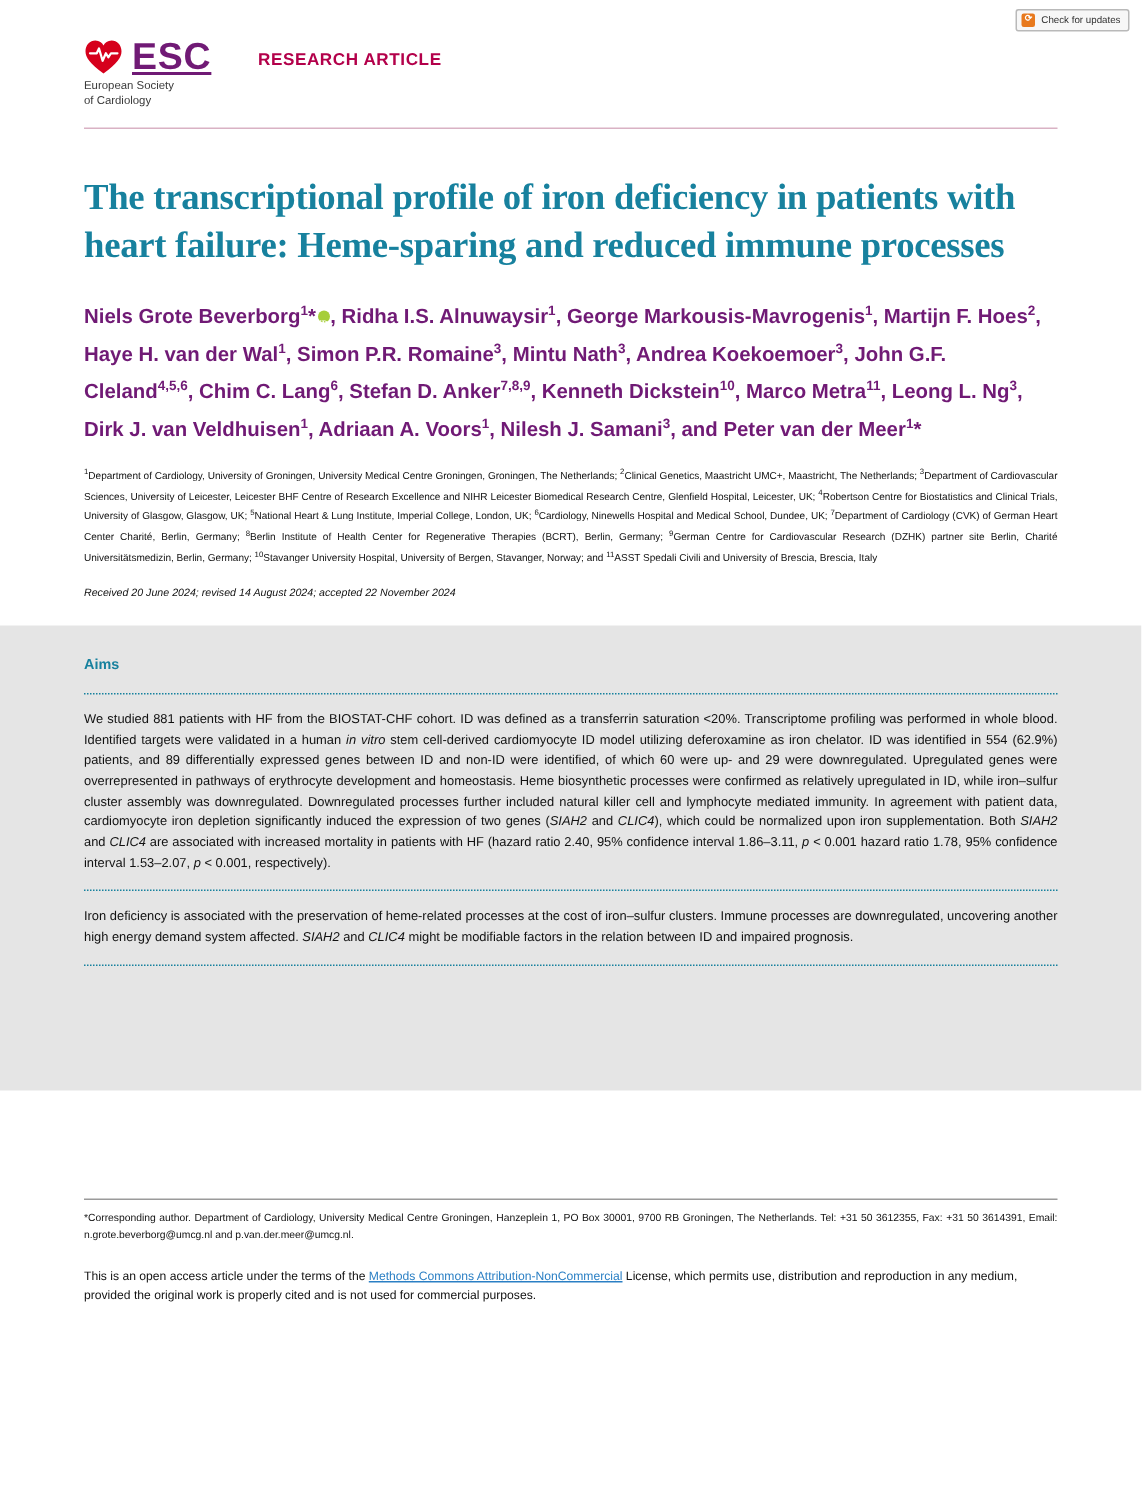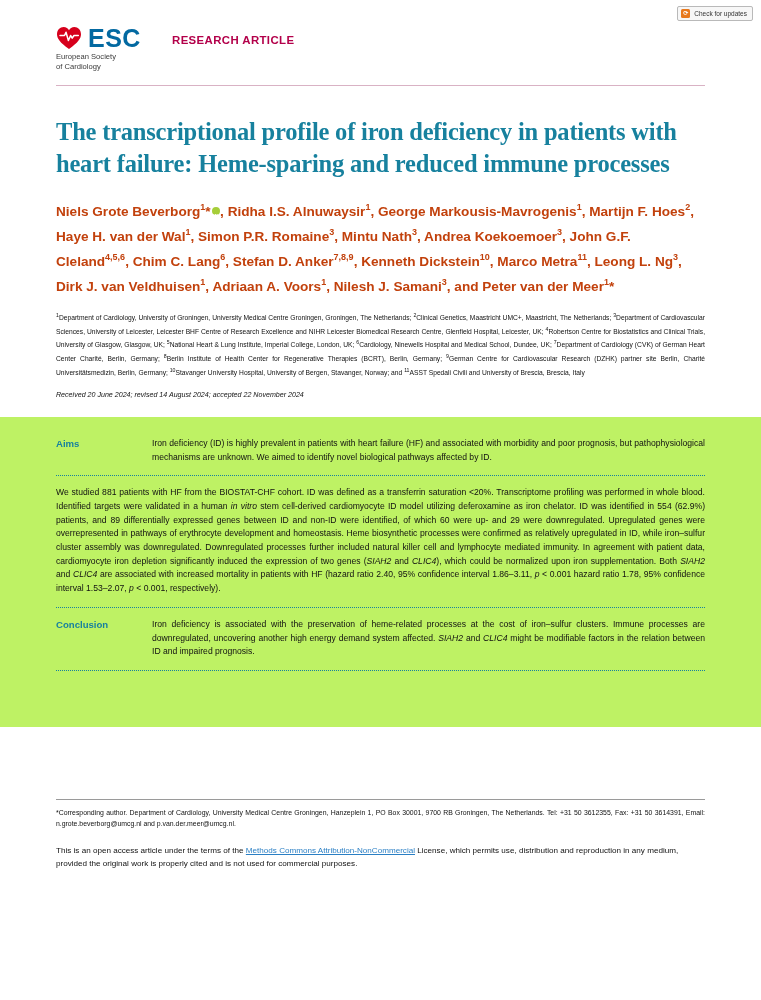--- a/index.html
+++ b/index.html
@@ -52,22 +52,23 @@
   .heart {
     position: relative;
     width: 26px; height: 24px;
   }
   .heart svg { display: block; }
   .esc-word {
     font-family: "Liberation Sans", sans-serif;
     font-weight: bold;
     font-size: 25px;
     letter-spacing: 0.5px;
-    color: #0369a1;
+    color: #701a75;
     line-height: 24px;
+    text-decoration: underline;
   }
   .esc-sub {
     margin-top: 2px;
     font-size: 7.6px;
     line-height: 9.6px;
     color: #3a3a3a;
   }
   .journal-block {
     margin-left: 14px;
     padding-top: 8px;
@@ -101,21 +102,21 @@
     letter-spacing: -0.2px;
     font-family: Liberation Serif, serif;
   }
 
   
   .authors {
     margin-top: 10px;
     font-size: 13.6px;
     line-height: 21.5px;
     font-weight: bold;
-    color: #c2410c;
+    color: #701a75;
   }
   .authors sup { font-size: 9px; font-weight: bold; }
   .orcid {
     display: inline-block;
     width: 8.5px; height: 8.5px;
     border-radius: 50%;
     background: #a6ce39;
     position: relative;
     top: 0px;
     margin-left: 1px;
@@ -142,21 +143,21 @@
   .history {
     margin-top: 12px;
     font-size: 7.1px;
     font-style: italic;
     color: #111;
   }
 
   
   .abstract-wrap {
     margin-top: 18px;
-    background: #bef264;
+    background: #e5e5e5;
     padding: 20px 56px 26px 56px;
     min-height: 310px;
   }
   .abs-row { display: flex; }
   .abs-head {
     width: 96px;
     flex: 0 0 96px;
     font-size: 9.6px;
     line-height: 14px;
     font-weight: bold;
@@ -237,29 +238,27 @@
 
   <div class="authors">Niels Grote Beverborg<sup>1</sup>*<span class="orcid"></span>, Ridha I.S. Alnuwaysir<sup>1</sup>, George Markousis-Mavrogenis<sup>1</sup>, Martijn F. Hoes<sup>2</sup>, Haye H. van der Wal<sup>1</sup>, Simon P.R. Romaine<sup>3</sup>, Mintu Nath<sup>3</sup>, Andrea Koekoemoer<sup>3</sup>, John G.F. Cleland<sup>4,5,6</sup>, Chim C. Lang<sup>6</sup>, Stefan D. Anker<sup>7,8,9</sup>, Kenneth Dickstein<sup>10</sup>, Marco Metra<sup>11</sup>, Leong L. Ng<sup>3</sup>, Dirk J. van Veldhuisen<sup>1</sup>, Adriaan A. Voors<sup>1</sup>, Nilesh J. Samani<sup>3</sup>, and Peter van der Meer<sup>1</sup>*</div>
 
   <div class="affils"><sup>1</sup>Department of Cardiology, University of Groningen, University Medical Centre Groningen, Groningen, The Netherlands; <sup>2</sup>Clinical Genetics, Maastricht UMC+, Maastricht, The Netherlands; <sup>3</sup>Department of Cardiovascular Sciences, University of Leicester, Leicester BHF Centre of Research Excellence and NIHR Leicester Biomedical Research Centre, Glenfield Hospital, Leicester, UK; <sup>4</sup>Robertson Centre for Biostatistics and Clinical Trials, University of Glasgow, Glasgow, UK; <sup>5</sup>National Heart &amp; Lung Institute, Imperial College, London, UK; <sup>6</sup>Cardiology, Ninewells Hospital and Medical School, Dundee, UK; <sup>7</sup>Department of Cardiology (CVK) of German Heart Center Charité, Berlin, Germany; <sup>8</sup>Berlin Institute of Health Center for Regenerative Therapies (BCRT), Berlin, Germany; <sup>9</sup>German Centre for Cardiovascular Research (DZHK) partner site Berlin, Charité Universitätsmedizin, Berlin, Germany; <sup>10</sup>Stavanger University Hospital, University of Bergen, Stavanger, Norway; and <sup>11</sup>ASST Spedali Civili and University of Brescia, Brescia, Italy</div>
   <div class="history">Received 20 June 2024; revised 14 August 2024; accepted 22 November 2024</div>
 </div>
 
 <div class="abstract-wrap">
   <div class="abs-row">
     <div class="abs-head">Aims</div>
-    <div class="abs-body">Iron deficiency (ID) is highly prevalent in patients with heart failure (HF) and associated with morbidity and poor prognosis, but pathophysiological mechanisms are unknown. We aimed to identify novel biological pathways affected by ID.</div>
   </div>
   <div class="dotted"></div>
   <div class="abs-row">
     <div class="abs-body">We studied 881 patients with HF from the BIOSTAT-CHF cohort. ID was defined as a transferrin saturation &lt;20%. Transcriptome profiling was performed in whole blood. Identified targets were validated in a human <i>in vitro</i> stem cell-derived cardiomyocyte ID model utilizing deferoxamine as iron chelator. ID was identified in 554 (62.9%) patients, and 89 differentially expressed genes between ID and non-ID were identified, of which 60 were up- and 29 were downregulated. Upregulated genes were overrepresented in pathways of erythrocyte development and homeostasis. Heme biosynthetic processes were confirmed as relatively upregulated in ID, while iron–sulfur cluster assembly was downregulated. Downregulated processes further included natural killer cell and lymphocyte mediated immunity. In agreement with patient data, cardiomyocyte iron depletion significantly induced the expression of two genes (<i>SIAH2</i> and <i>CLIC4</i>), which could be normalized upon iron supplementation. Both <i>SIAH2</i> and <i>CLIC4</i> are associated with increased mortality in patients with HF (hazard ratio 2.40, 95% confidence interval 1.86–3.11, <i>p</i> &lt; 0.001 hazard ratio 1.78, 95% confidence interval 1.53–2.07, <i>p</i> &lt; 0.001, respectively).</div>
   </div>
   <div class="dotted"></div>
   <div class="abs-row">
-    <div class="abs-head">Conclusion</div>
     <div class="abs-body">Iron deficiency is associated with the preservation of heme-related processes at the cost of iron–sulfur clusters. Immune processes are downregulated, uncovering another high energy demand system affected. <i>SIAH2</i> and <i>CLIC4</i> might be modifiable factors in the relation between ID and impaired prognosis.</div>
   </div>
   <div class="dotted last"></div>
 </div>
 
 <div style="height:72px"></div>
 <div class="footer-rule"></div>
 <div class="footnote">*Corresponding author.  Department of Cardiology, University Medical Centre Groningen, Hanzeplein 1, PO Box 30001, 9700 RB Groningen, The Netherlands. Tel: +31 50 3612355, Fax: +31 50 3614391, Email: n.grote.beverborg@umcg.nl and p.van.der.meer@umcg.nl.</div>
 
 <div class="copyright">

